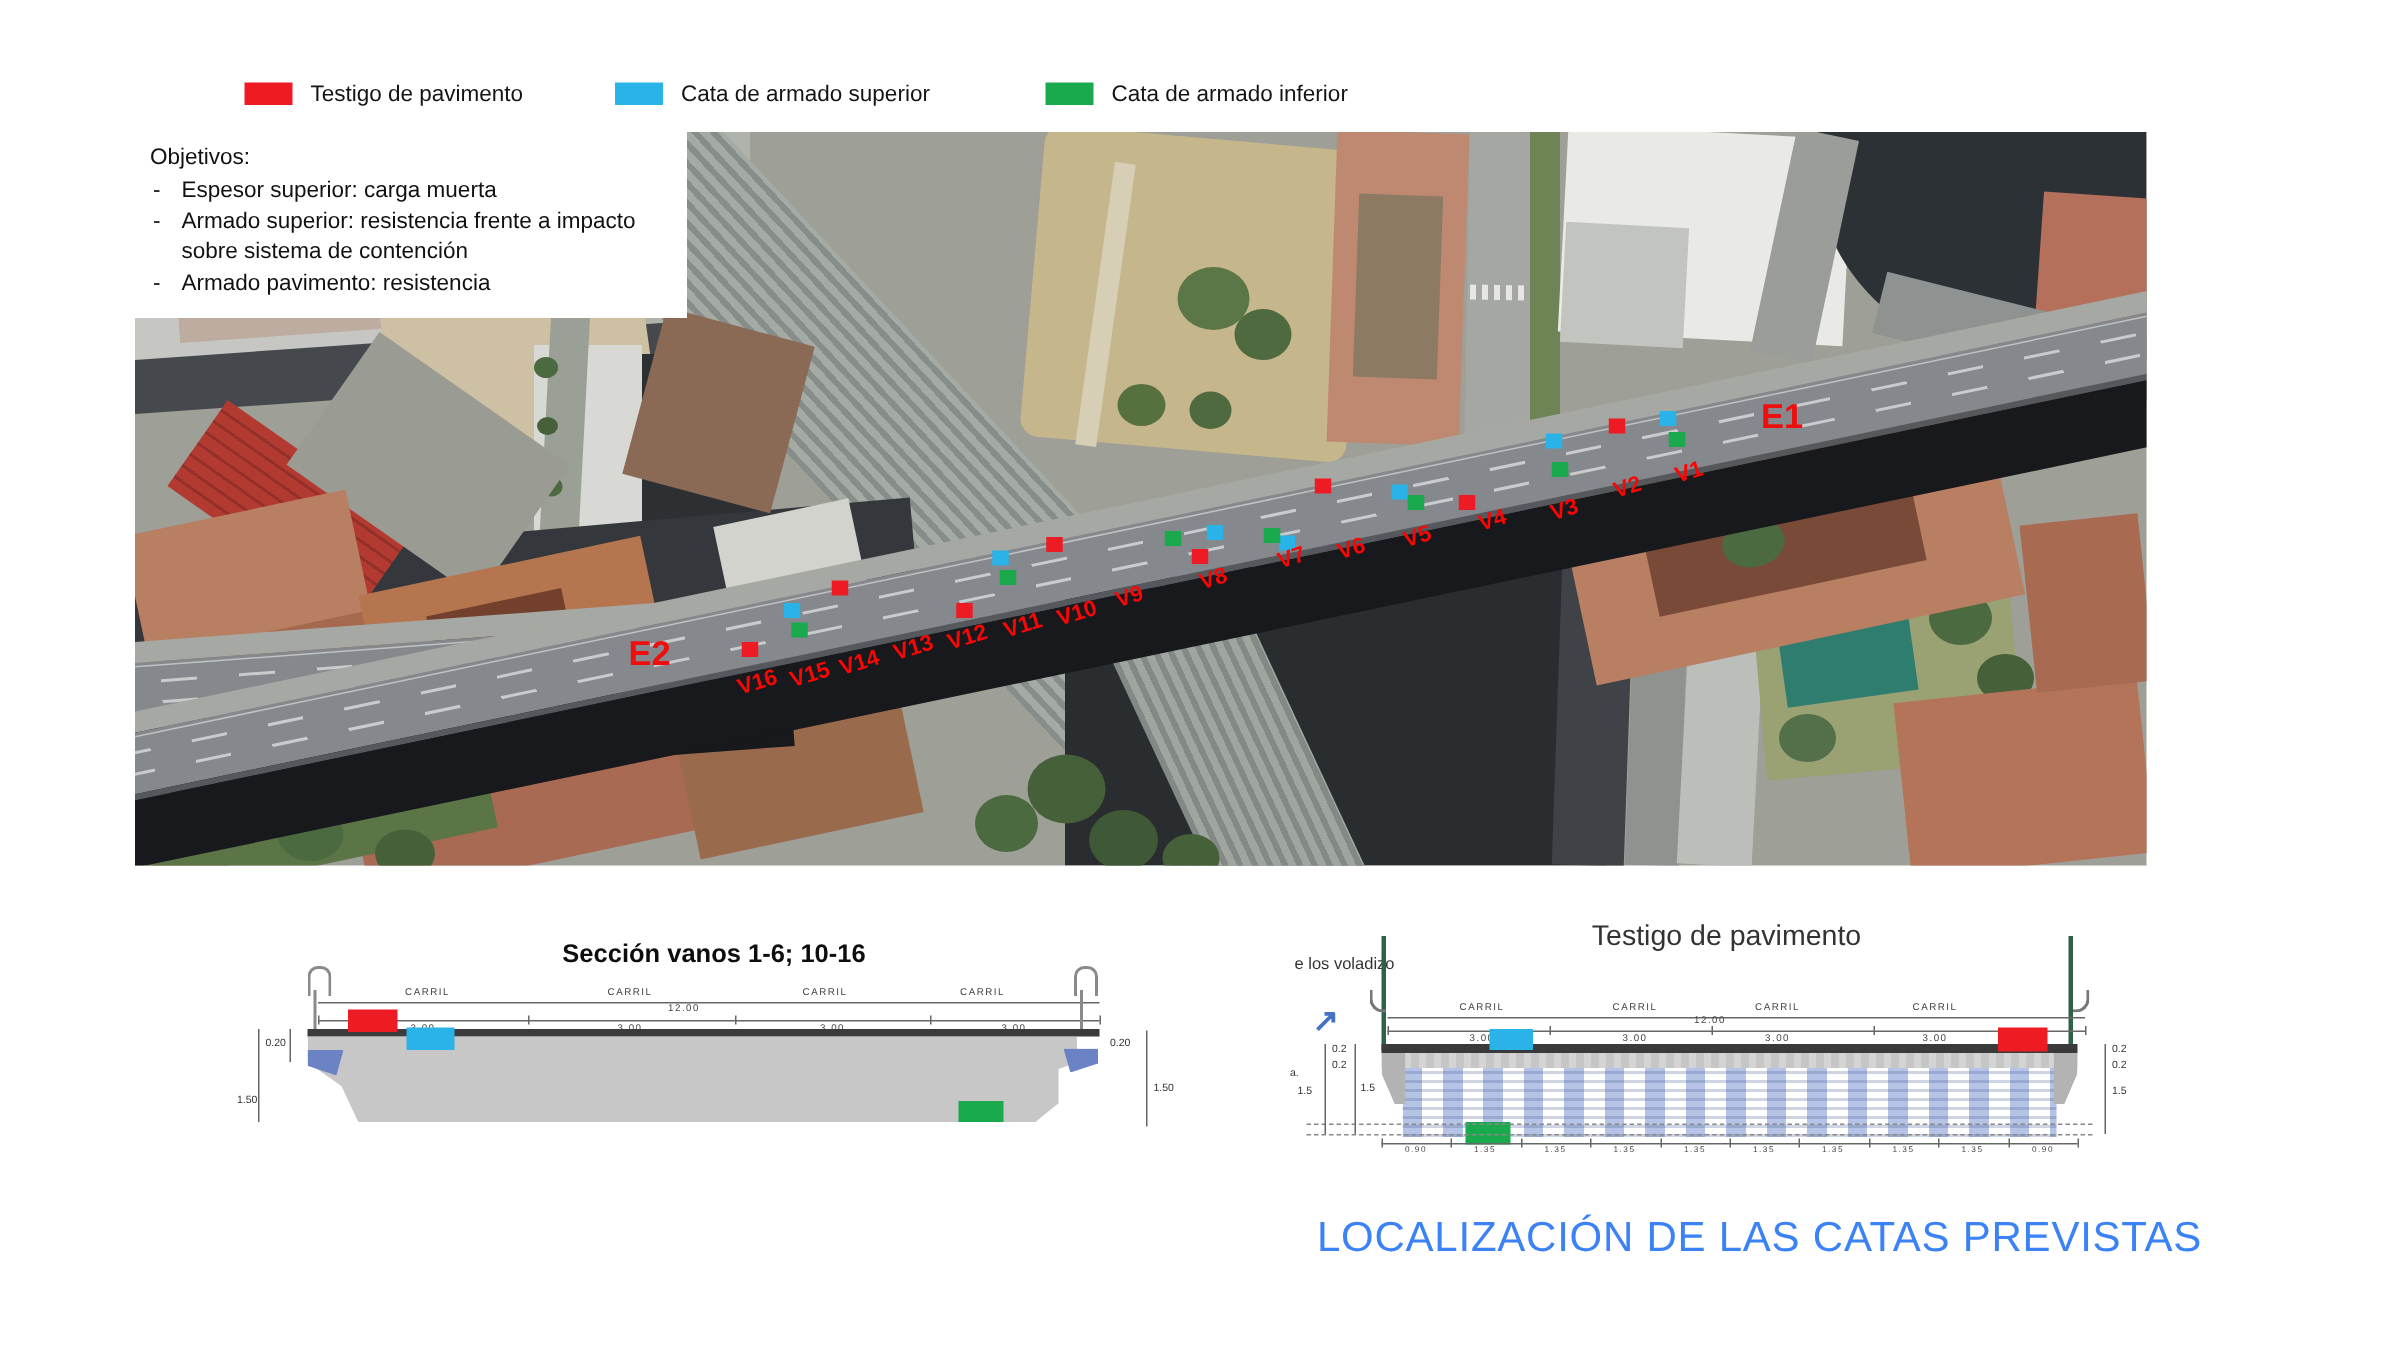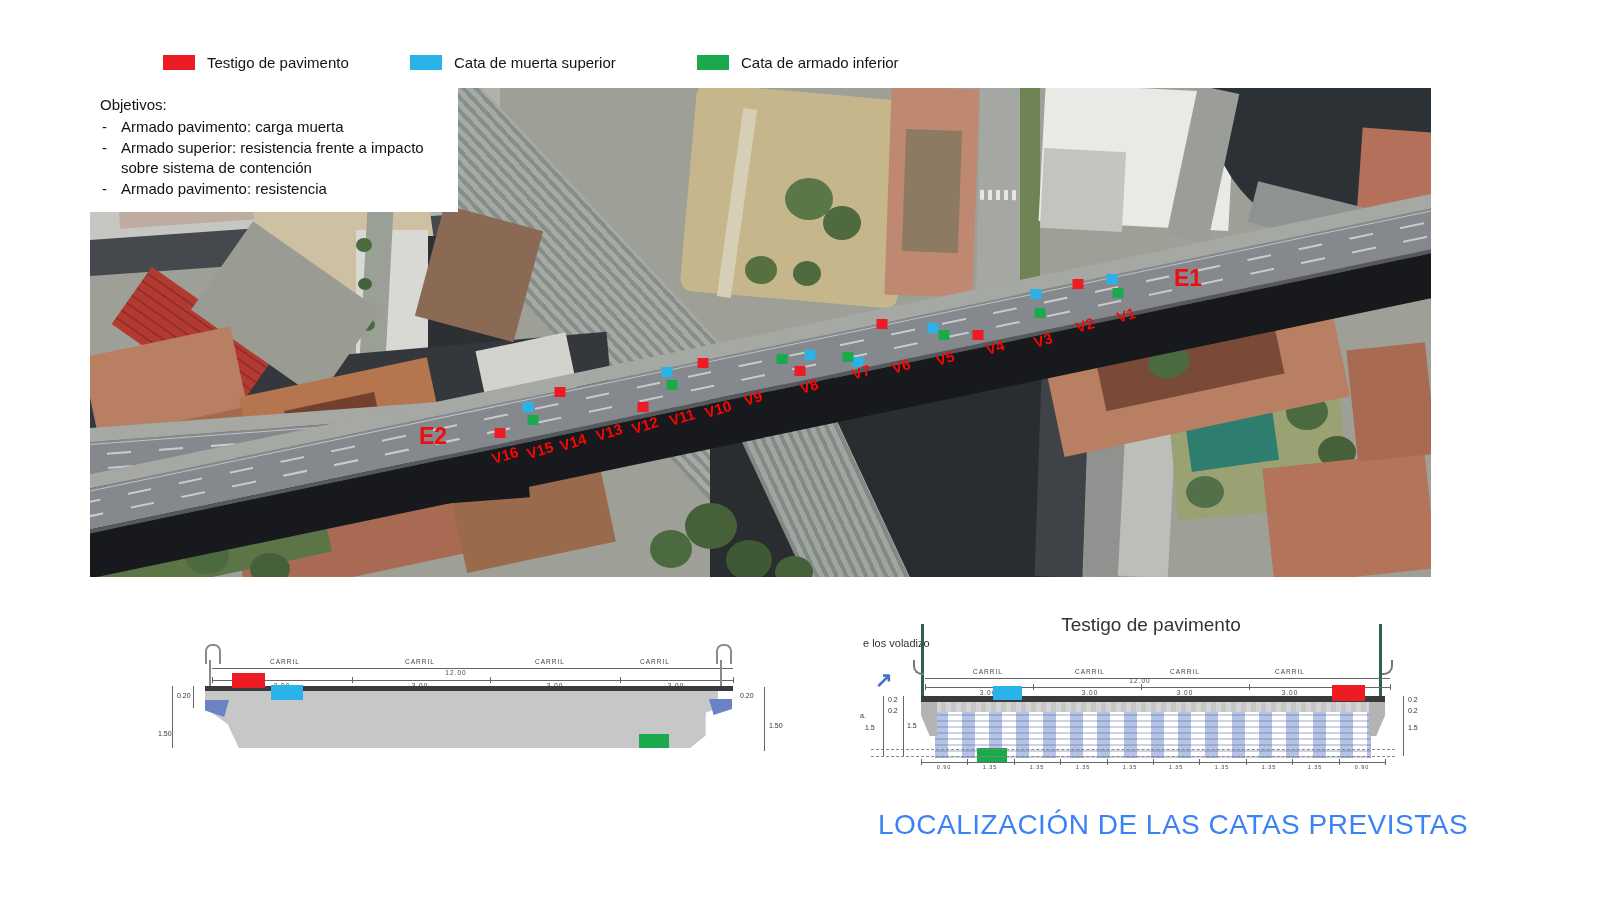--- a/index.html
+++ b/index.html
@@ -53,21 +53,21 @@
 
 <div class="page">
 
   <div id="legend">
       <div class="lg-item" style="left: 163px;">
         <span class="lg-swatch" style="background: rgb(237, 28, 36);"></span>
         <span class="lg-label">Testigo de pavimento</span>
       </div>
       <div class="lg-item" style="left: 410px;">
         <span class="lg-swatch" style="background: rgb(41, 179, 232);"></span>
-        <span class="lg-label">Cata de muerta superior</span>
+        <span class="lg-label">Cata de armado superior</span>
       </div>
       <div class="lg-item" style="left: 697px;">
         <span class="lg-swatch" style="background: rgb(26, 169, 76);"></span>
         <span class="lg-label">Cata de armado inferior</span>
       </div>
     </div>
 
   <div id="aerial-map">
     <div id="map-imagery">
         <div class="dec" style="left: 0px; top: 0px; width: 410px; height: 155px; background-color: rgb(198, 199, 194);"></div>
@@ -206,34 +206,35 @@
         <div class="station" style="left: 1098px; top: 190px;">E1</div>
         <div class="station" style="left: 343px; top: 348px;">E2</div>
       </div>
   </div>
 
   <div id="objectives">
     <div class="obj-title">Objetivos:</div>
     <div>
         <div class="obj-item">
           <span class="obj-dash">-</span>
-          <span>Armado pavimento: carga muerta</span>
+          <span>Espesor superior: carga muerta</span>
         </div>
         <div class="obj-item">
           <span class="obj-dash">-</span>
           <span>Armado superior: resistencia frente a impacto sobre sistema de contención</span>
         </div>
         <div class="obj-item">
           <span class="obj-dash">-</span>
           <span>Armado pavimento: resistencia</span>
         </div>
       </div>
   </div>
 
   <div id="sec-left" class="sec">
+    <div class="sec-title-l">Sección vanos 1-6; 10-16</div>
     <div class="dims">
         <div class="dline" style="left: 52px; top: 56px; width: 521px;"></div>
         <div class="dline" style="left: 52px; top: 68px; width: 521px;"></div>
         <div class="tick" style="left: 52px; top: 65px;"></div>
         <div class="tick" style="left: 192px; top: 65px;"></div>
         <div class="tick" style="left: 330px; top: 65px;"></div>
         <div class="tick" style="left: 460px; top: 65px;"></div>
         <div class="tick" style="left: 573px; top: 65px;"></div>
         <div class="dimc" style="left: 125px; top: 46px;">CARRIL</div>
         <div class="dimc" style="left: 260px; top: 46px;">CARRIL</div>

